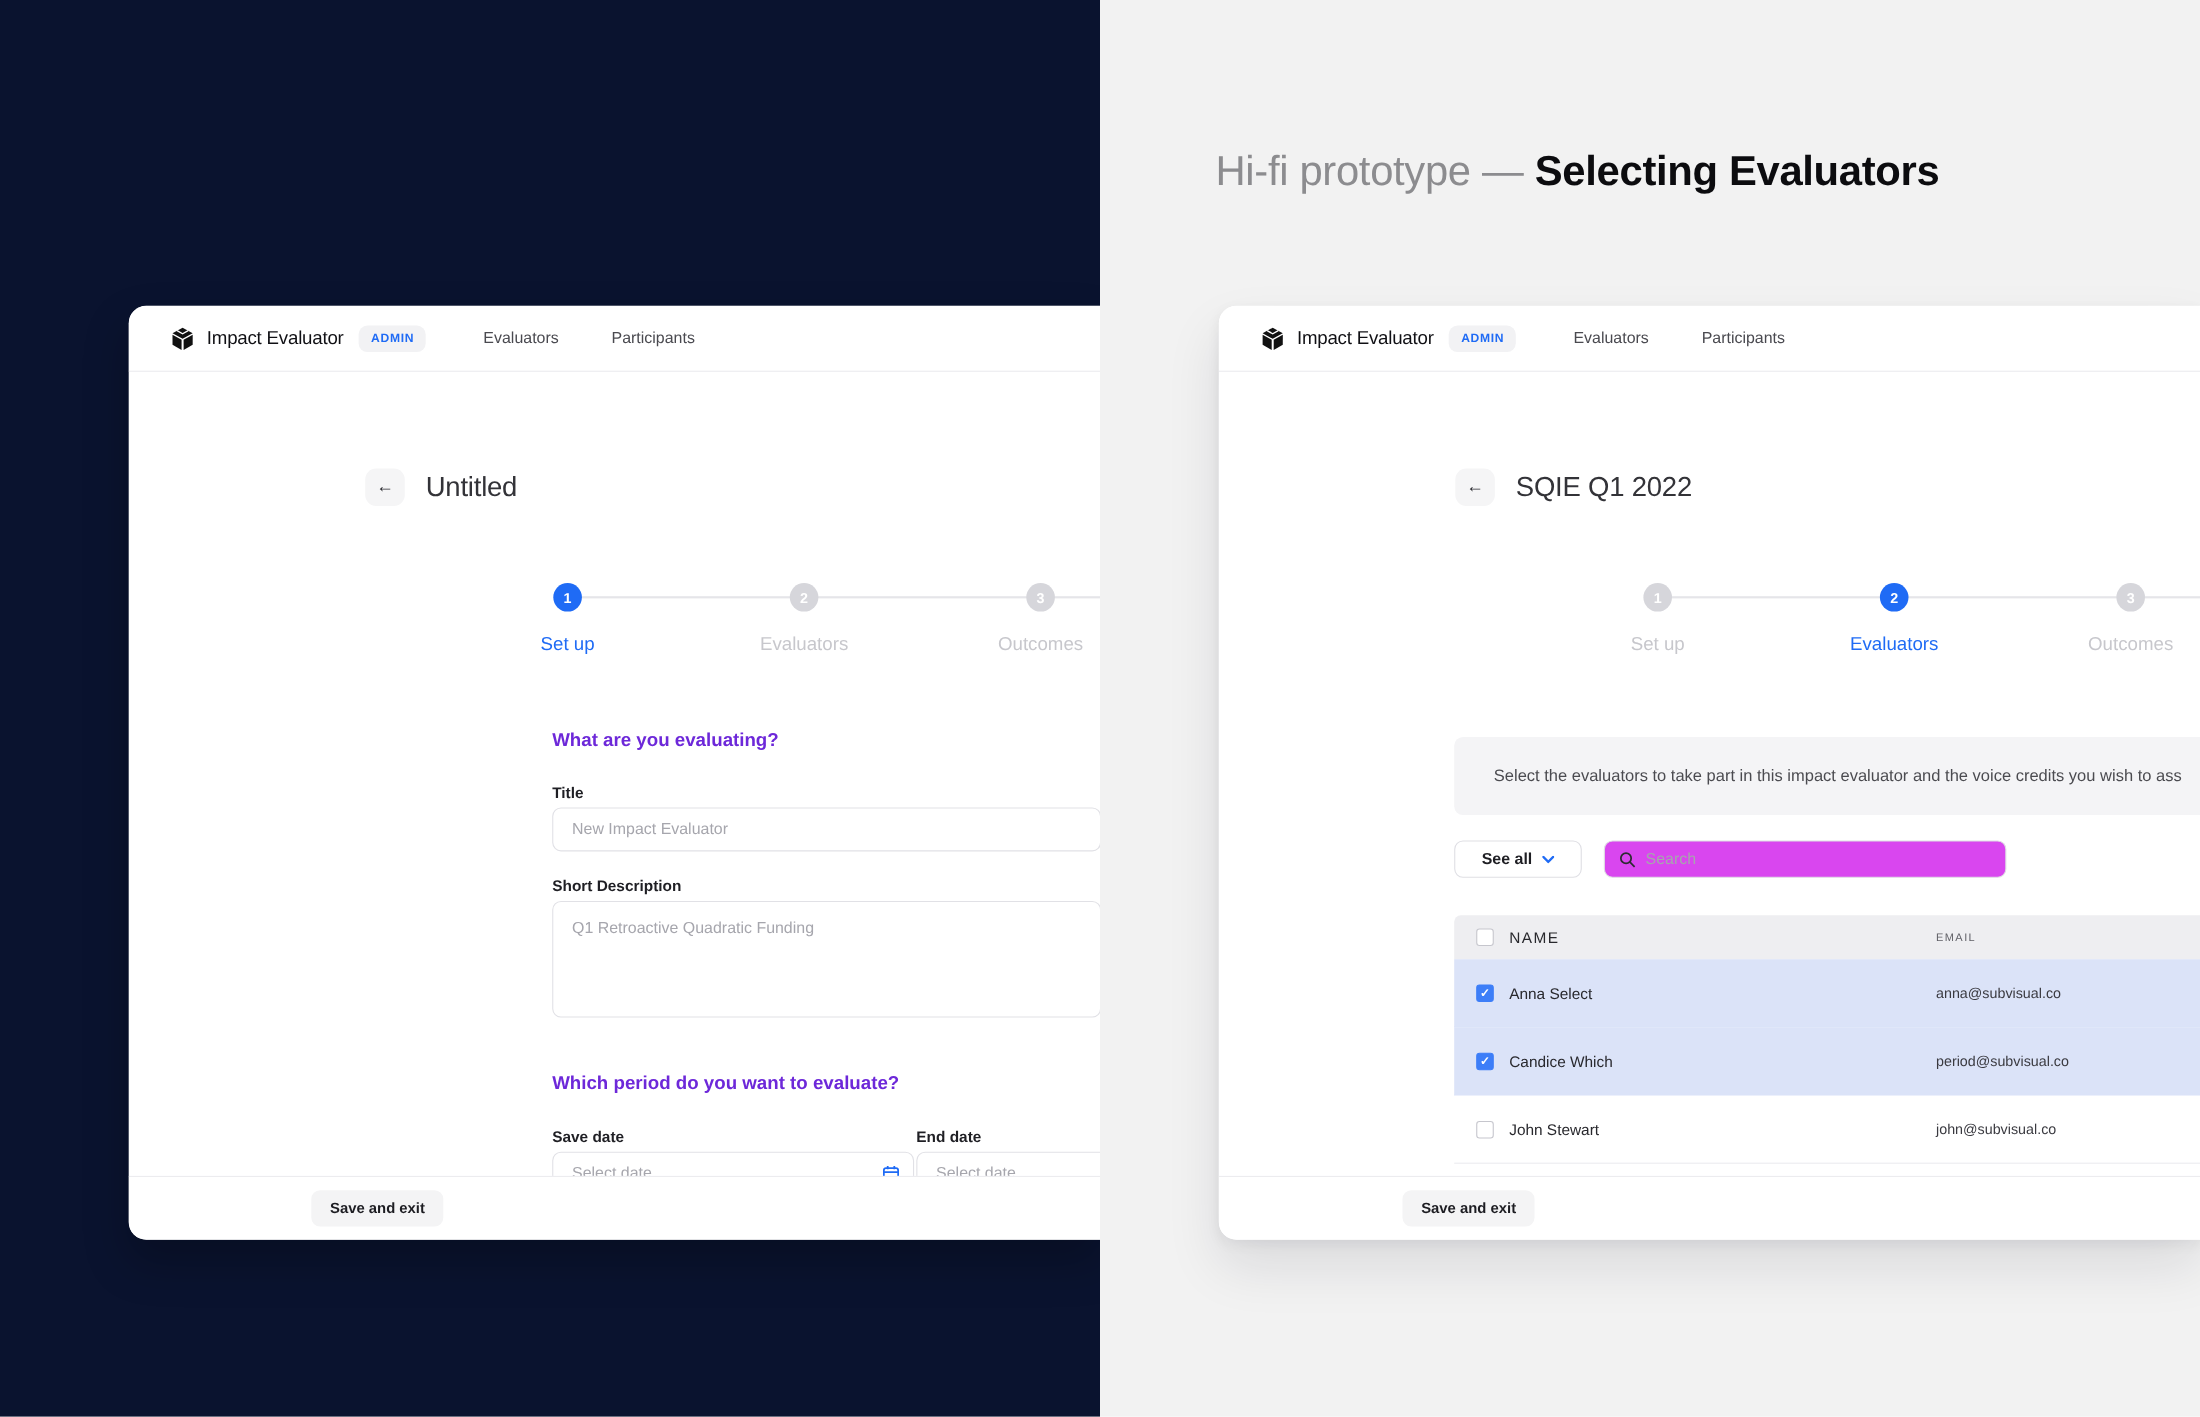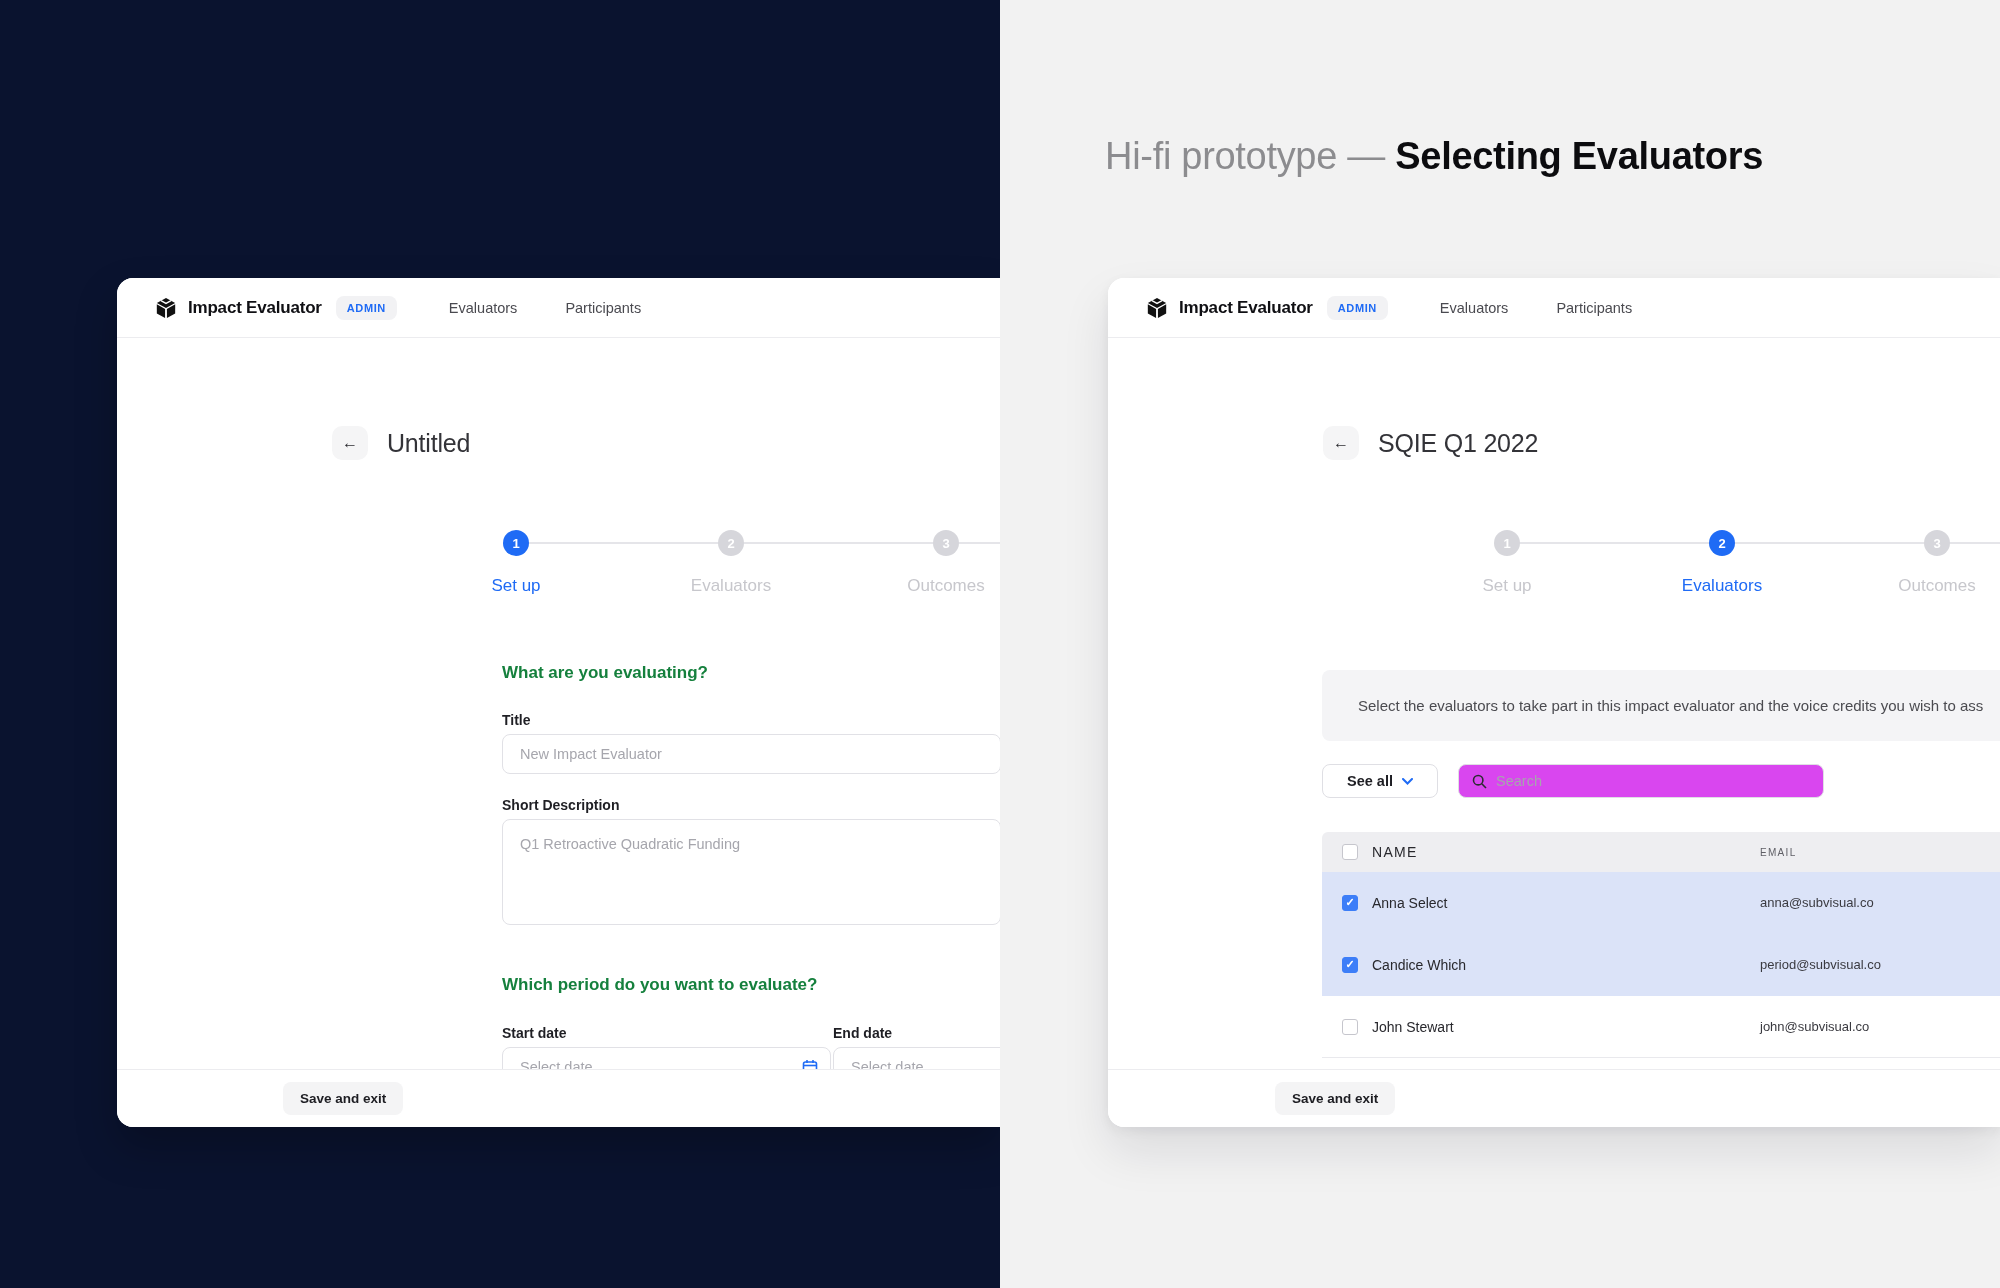--- a/index.html
+++ b/index.html
@@ -20,41 +20,41 @@
   .panel-left  .slide-title .emphasis { color:#ffffff; }
   .panel-right .slide-title .emphasis { color:#0c0c0f; }
 
   .card { position:absolute; top:278px; bottom:161px; background:#ffffff; border-radius:16px 0 0 16px; overflow:hidden; height:849px; }
   .panel-left  .card { left:117px; right:0; box-shadow:0 20px 40px rgba(0,0,0,.25); }
   .panel-right .card { left:108px; right:0; box-shadow:0 24px 48px rgba(15,23,42,.10), 0 4px 12px rgba(15,23,42,.06); }
 
   
   .app-header { position:absolute; left:0; right:0; top:0; height:60px; border-bottom:1px solid #ececef; display:flex; align-items:center; padding-left:38px; background:#fff; }
   .brand-logo { width:22px; height:22px; flex:0 0 auto; }
-  .brand-name { font-size:17px; font-weight:700; color:#101014; margin-left:11px; letter-spacing:-0.2px; white-space:nowrap; }
+  .brand-name { font-size:17px; font-weight:400; color:#101014; margin-left:11px; letter-spacing:-0.2px; white-space:nowrap; }
   .admin-pill { margin-left:14px; background:#f2f2f4; color:#1f6bf5; font-size:11px; font-weight:700; letter-spacing:0.6px; padding:6px 11px; border-radius:8px; }
   .app-nav { display:flex; margin-left:52px; gap:48px; }
   .nav-item { font-size:14.5px; color:#4a4a50; cursor:pointer; white-space:nowrap; }
 
   
   .back-btn { position:absolute; left:215px; top:148px; width:36px; height:34px; background:#f5f5f6; border-radius:10px; display:flex; align-items:center; justify-content:center; cursor:pointer; }
   .back-btn::before { content:"\2190"; font-size:16px; color:#2b2b30; }
   .page-title { position:absolute; left:270px; top:151px; font-size:25px; color:#333338; letter-spacing:-0.2px; white-space:nowrap; }
 
   
   .stepper-line { position:absolute; left:399px; right:0; top:264px; height:1.5px; background:#e5e5e9; }
   .step { position:absolute; top:252px; width:160px; margin-left:-80px; text-align:center; cursor:pointer; }
   .step-1 { left:399px; } .step-2 { left:614px; } .step-3 { left:829px; }
   .step-circle { width:26px; height:26px; border-radius:50%; background:#d6d6db; color:#ffffff; font-size:13px; font-weight:700; display:inline-flex; align-items:center; justify-content:center; position:relative; }
   .step-label { margin-top:20px; font-size:17px; color:#c7c7cc; white-space:nowrap; }
   .step.active .step-circle { background:#1f6bf5; }
   .step.active .step-label { color:#1f6bf5; }
 
   
-  .form-heading { position:absolute; left:385px; font-size:17px; font-weight:700; color:#15803d; white-space:nowrap; }
+  .form-heading { position:absolute; left:385px; font-size:17px; font-weight:700; color:#6d28d9; white-space:nowrap; }
   .field-label { position:absolute; font-size:14px; font-weight:700; color:#1f1f24; white-space:nowrap; }
   .text-input, .text-area { position:absolute; border:1px solid #e1e1e6; border-radius:8px; background:#fff; font-family:"Liberation Sans",sans-serif; font-size:14.5px; color:#333; padding:0 17px; outline:none; }
   .text-input::placeholder, .text-area::placeholder { color:#a6a6ad; }
   .text-area { padding-top:16px; resize:none; }
 
   .date-wrap { position:absolute; top:769px; height:40px; }
   .date-wrap .text-input { position:absolute; left:0; top:0; width:100%; height:100%; }
   .cal-icon { position:absolute; right:13px; top:12px; width:16px; height:16px; pointer-events:none; }
 
   
@@ -131,21 +131,21 @@
     <div class="form-heading" style="top:385px;">What are you evaluating?</div>
 
     <div class="field-label" style="left:385px; top:434px;">Title</div>
     <input class="text-input" style="left: 385px; top: 456px; width: 499px; height: 40px;" placeholder="New Impact Evaluator">
 
     <div class="field-label" style="left:385px; top:519px;">Short Description</div>
     <textarea class="text-area" style="left: 385px; top: 541px; width: 499px; height: 106px;" placeholder="Q1 Retroactive Quadratic Funding"></textarea>
 
     <div class="form-heading" style="top:697px;">Which period do you want to evaluate?</div>
 
-    <div class="field-label" style="left:385px; top:747px;">Start date</div>
+    <div class="field-label" style="left:385px; top:747px;">Save date</div>
     <div class="field-label" style="left:716px; top:747px;">End date</div>
 
     <div class="date-wrap" style="left:385px; width:329px;">
       <input class="text-input" placeholder="Select date" style="">
       <svg class="cal-icon" viewBox="0 0 16 16" fill="none" stroke="#1f6bf5" stroke-width="1.6">
         <rect x="1.5" y="3" width="13" height="11.5" rx="2"></rect>
           <line x1="1.5" y1="6.5" x2="14.5" y2="6.5"></line>
           <line x1="5" y1="1" x2="5" y2="4"></line>
           <line x1="11" y1="1" x2="11" y2="4"></line>
       </svg>

